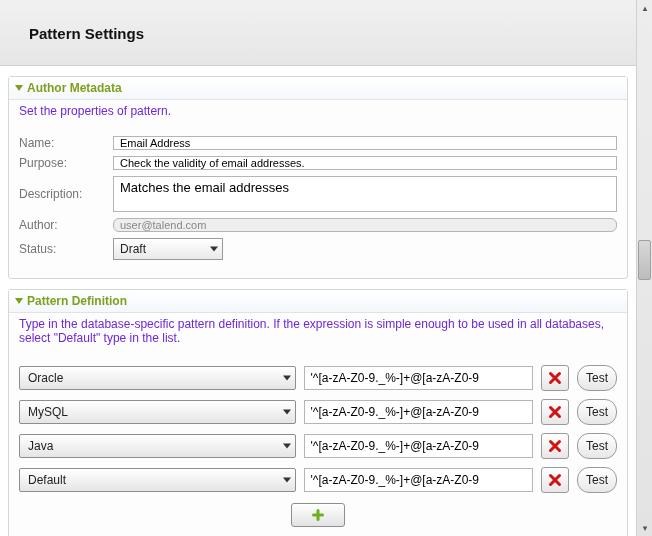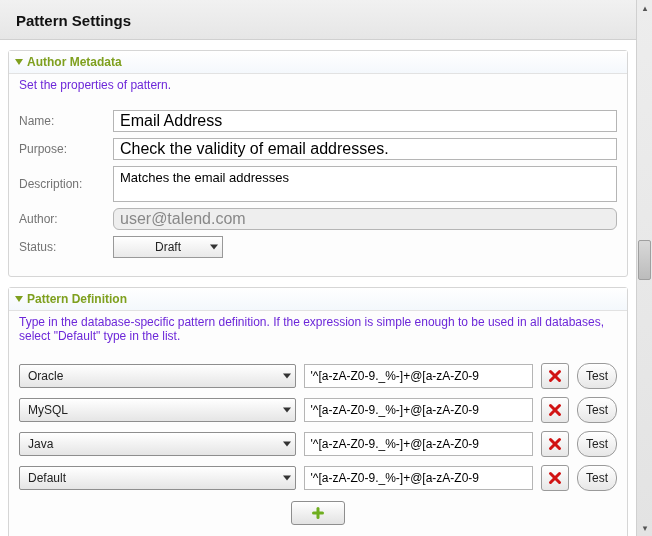--- a/index.html
+++ b/index.html
@@ -43,21 +43,21 @@
     background: linear-gradient(#d8d8d8, #bcbcbc);
     border: 1px solid #9f9f9f;
     border-radius: 2px;
   }
   .title-bar {
     padding: 8px 12px 6px 12px;
     background: linear-gradient(#f1f1f1, #e6e6e6);
     border-bottom: 1px solid #d0d0d0;
   }
   .title-bar h1 {
-    margin: 4px;
+    margin: 17px;
     font-size: 15px;
     font-weight: bold;
     color: #111;
   }
 
   .section {
     margin: 10px 8px 0 8px;
     border: 1px solid #d6d6d6;
     border-radius: 3px;
     background: #fdfdfd;
@@ -95,23 +95,23 @@
   .form-label {
     width: 86px;
     text-align: left;
     color: #737373;
   }
   .form-row input[type=text] {
     flex: 1;
     border: 1px solid #b5b5b5;
     background: #fff;
     padding: 3px 6px;
-    height: 22px;
+    height: 14px;
     font-family: inherit;
-    font-size: 16px;
+    font-size: 11px;
   }
   .form-row input[disabled] {
     background: #eee;
     color: #888;
     border-radius: 6px;
   }
   .form-row textarea {
     flex: 1;
     border: 1px solid #b5b5b5;
     padding: 3px 6px;
@@ -125,21 +125,20 @@
   .form-row .dropdown {
     width: 110px;
     height: 22px;
     border: 1px solid #999;
     background: linear-gradient(#fff, #e9e9e9);
     display: flex;
     align-items: center;
     padding: 0 6px;
     position: relative;
     font-size: 12px;
-    justify-content: center;
   }
   .form-row .dropdown .dd-arrow,
   .def-row .dropdown .dd-arrow {
     position: absolute;
     right: 4px; top: 50%; transform: translateY(-50%);
     width: 0; height: 0;
     border-left: 4px solid transparent;
     border-right: 4px solid transparent;
     border-top: 5px solid #333;
   }

